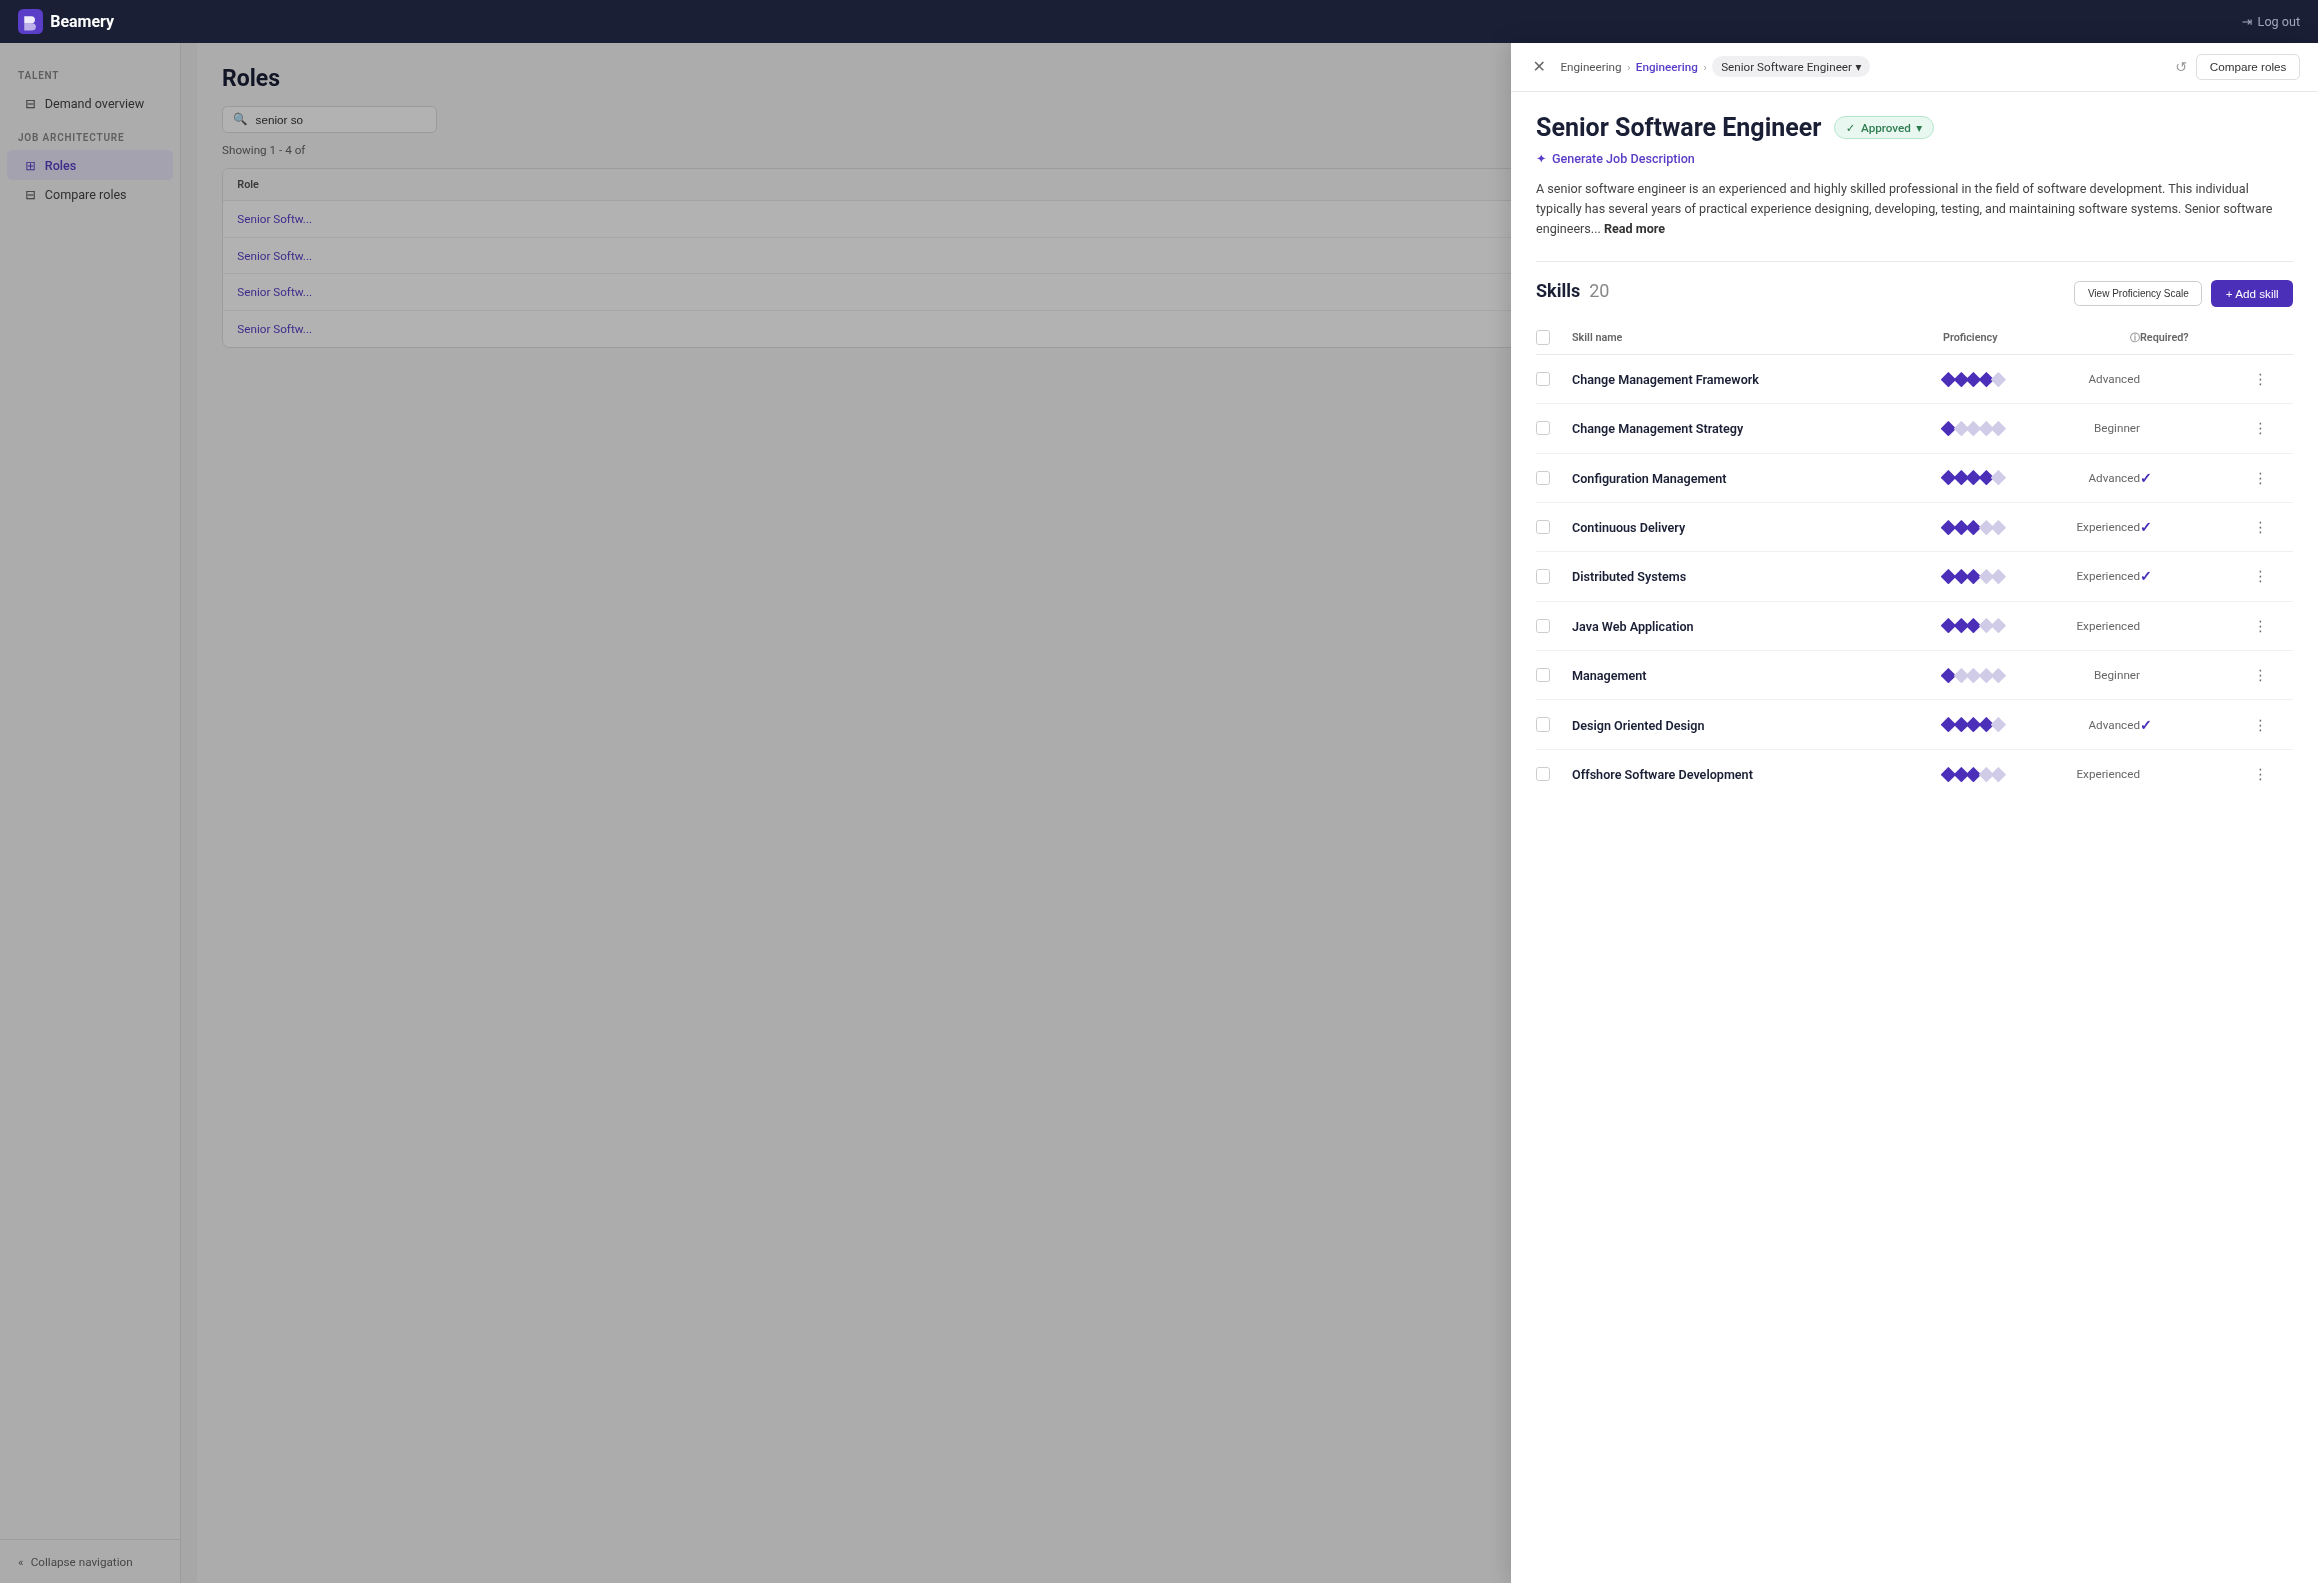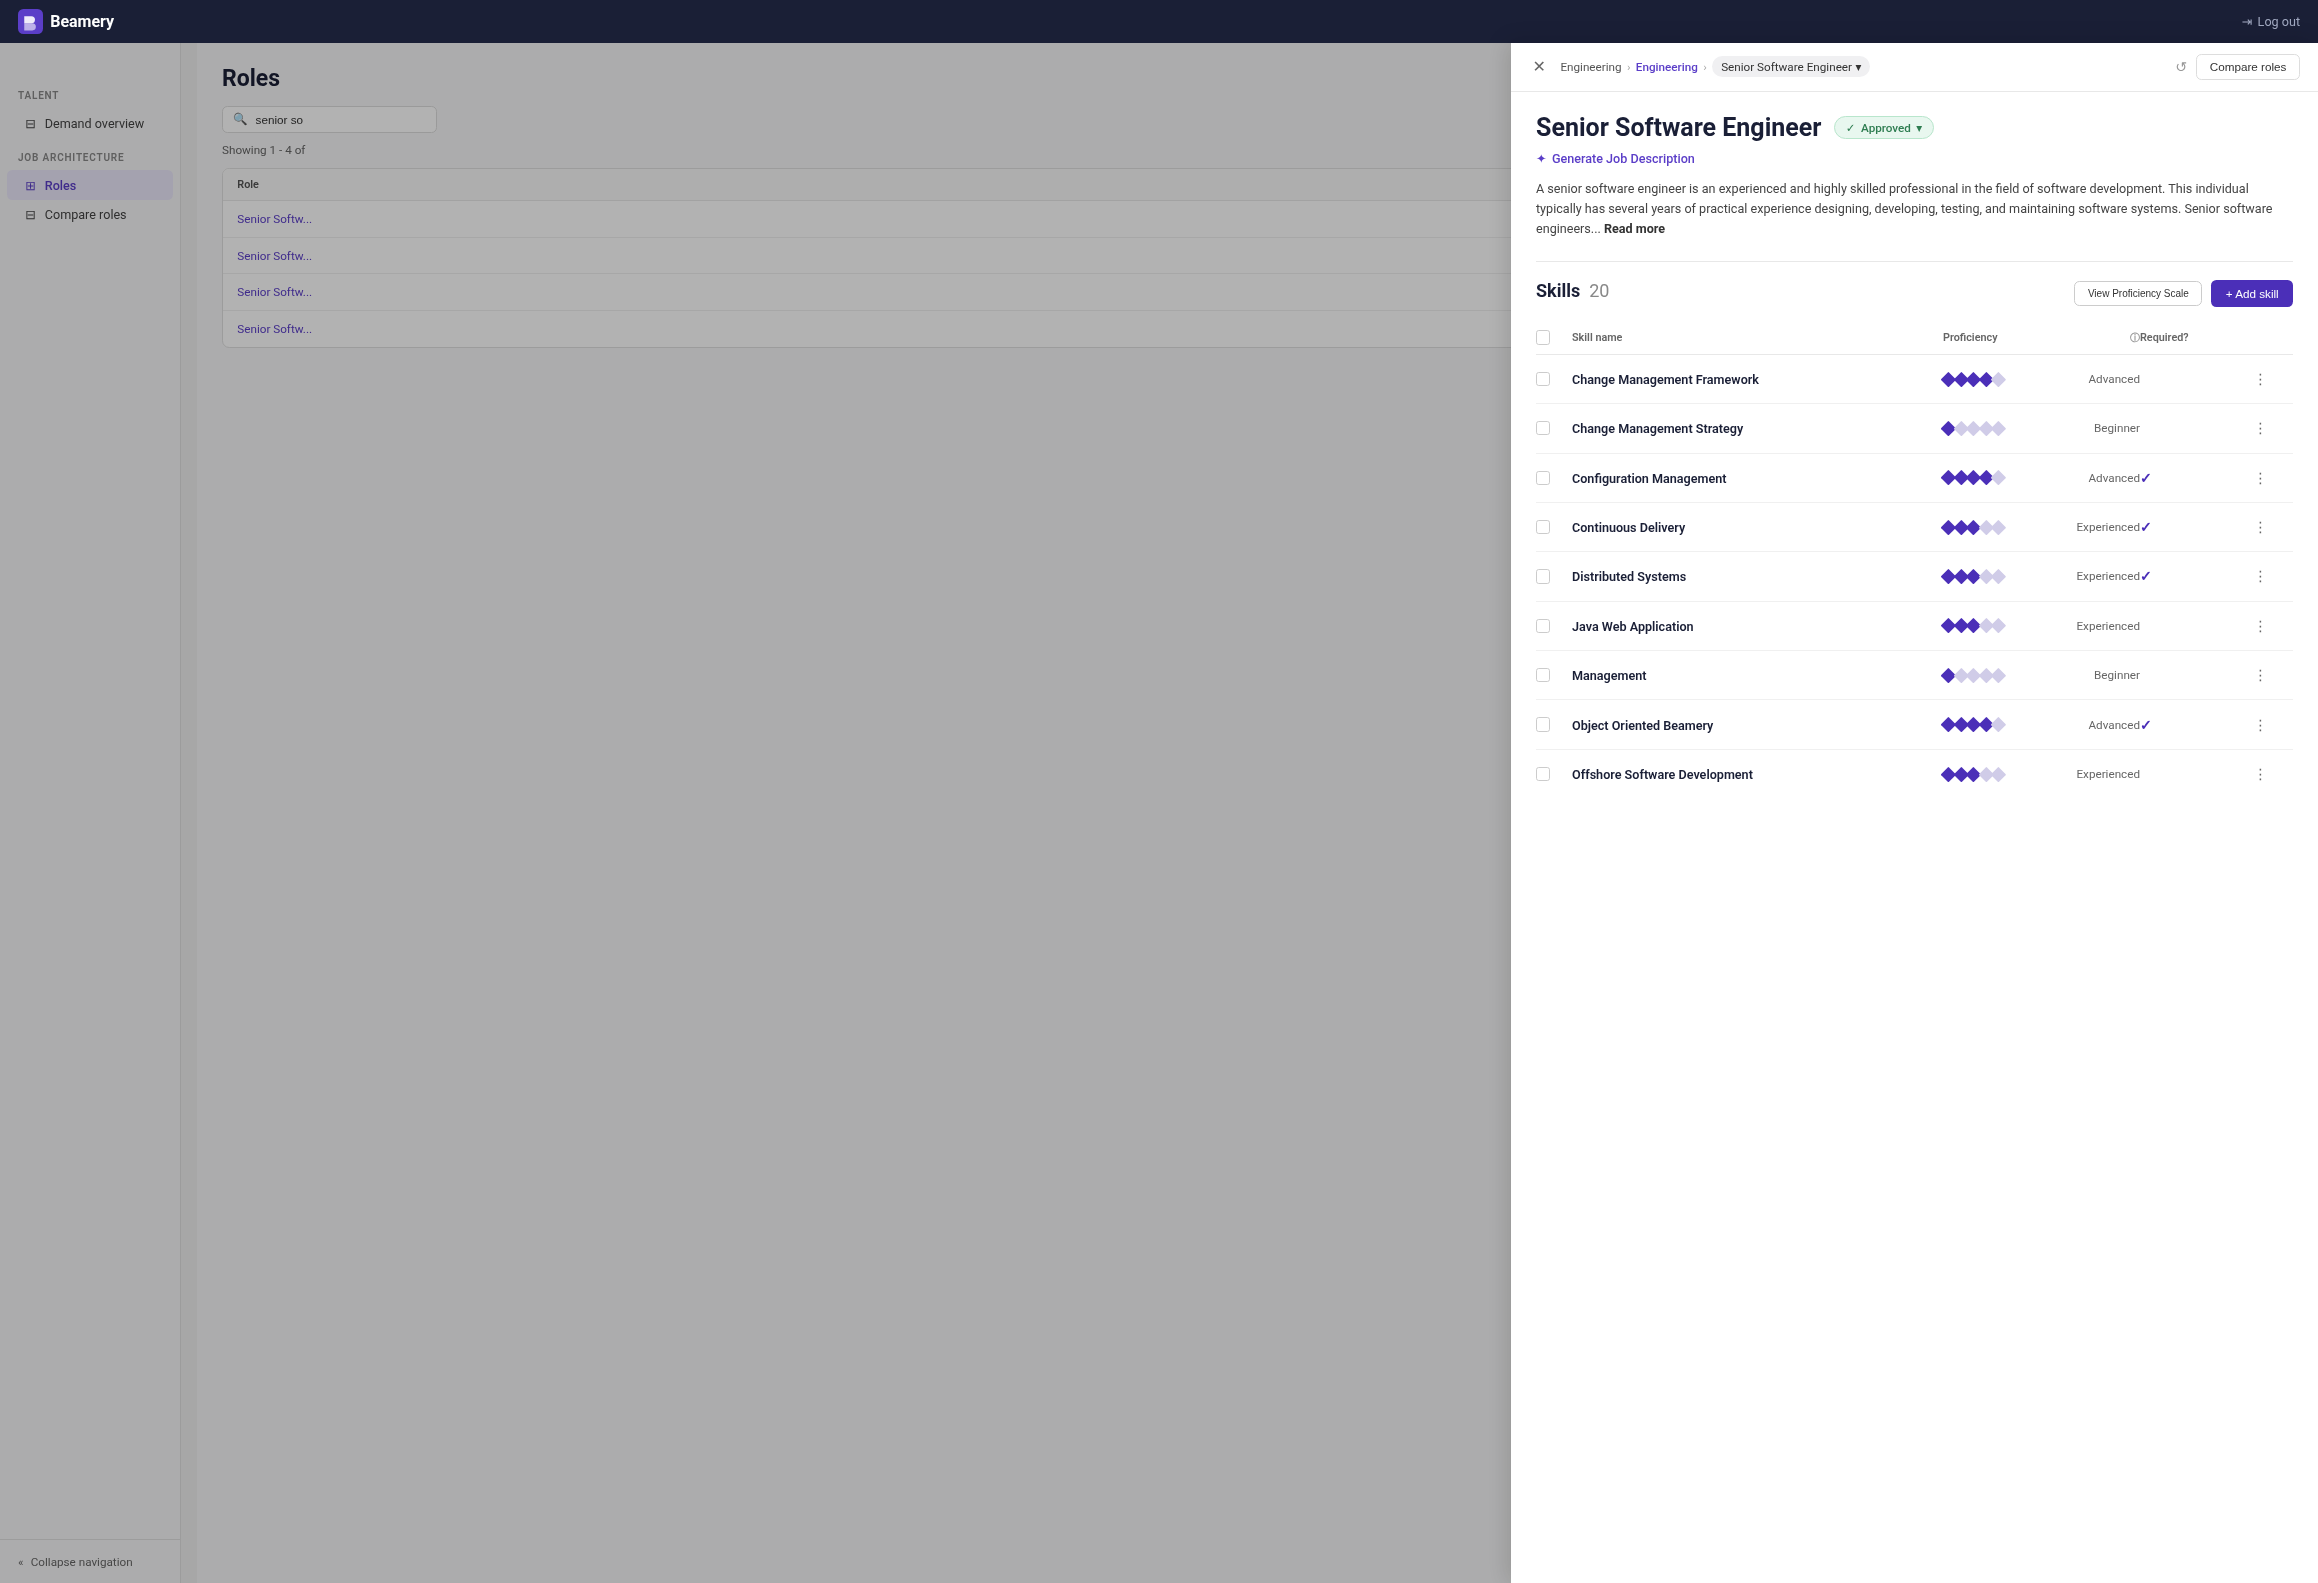--- a/index.html
+++ b/index.html
@@ -12,21 +12,21 @@
       justify-content: space-between; padding: 0 18px; z-index: 100;
     }
     .topnav-logo { display: flex; align-items: center; gap: 7.2px; }
     .topnav-logo .logo-icon { width: 25px; height: 25px; }
     .topnav-logo .logo-text { color: white; font-size: 16px; font-weight: 700; text-align: center; }
     .topnav-logout { color: #a0a8c0; font-size: 12.6px; display: flex; align-items: center; gap: 5.4px; cursor: pointer; }
 
     
     .sidebar {
       width: 181px; background: #f7f7f8; border-right: 0.9px solid #e0e0e0;
-      padding-top: 76px; display: flex; flex-direction: column;
+      padding-top: 56px; display: flex; flex-direction: column;
       position: fixed; left: 0; top: 0; bottom: 0; z-index: 50;
     }
     .sidebar-section-label {
       font-size: 10px; font-weight: 600; color: #888; text-transform: uppercase;
       letter-spacing: 0.08em; padding: 14.3px 18px 7.2px;
     }
     .sidebar-item {
       display: flex; align-items: center; gap: 9px;
       padding: 7.2px 18px; cursor: pointer; font-size: 12.6px; color: #444;
       border-radius: 5.4px; margin: 0 7.2px;
@@ -487,21 +487,21 @@
     </div>
     <div class="col-actions">
       <div class="more-btn">⋮</div>
     </div>
   </div>
             <div class="skill-row">
     <div class="col-check">
       <div class="checkbox"></div>
     </div>
     <div class="col-name">
-      <span class="skill-name">Object Oriented Beamery</span>
+      <span class="skill-name">Design Oriented Design</span>
     </div>
     <div class="col-proficiency">
       <div class="proficiency-diamonds">
         <div class="diamond filled"></div>
                   <div class="diamond filled"></div>
                   <div class="diamond filled"></div>
                   <div class="diamond filled"></div>
                   <div class="diamond empty"></div>
       </div>
       <span class="proficiency-label">Advanced</span>

